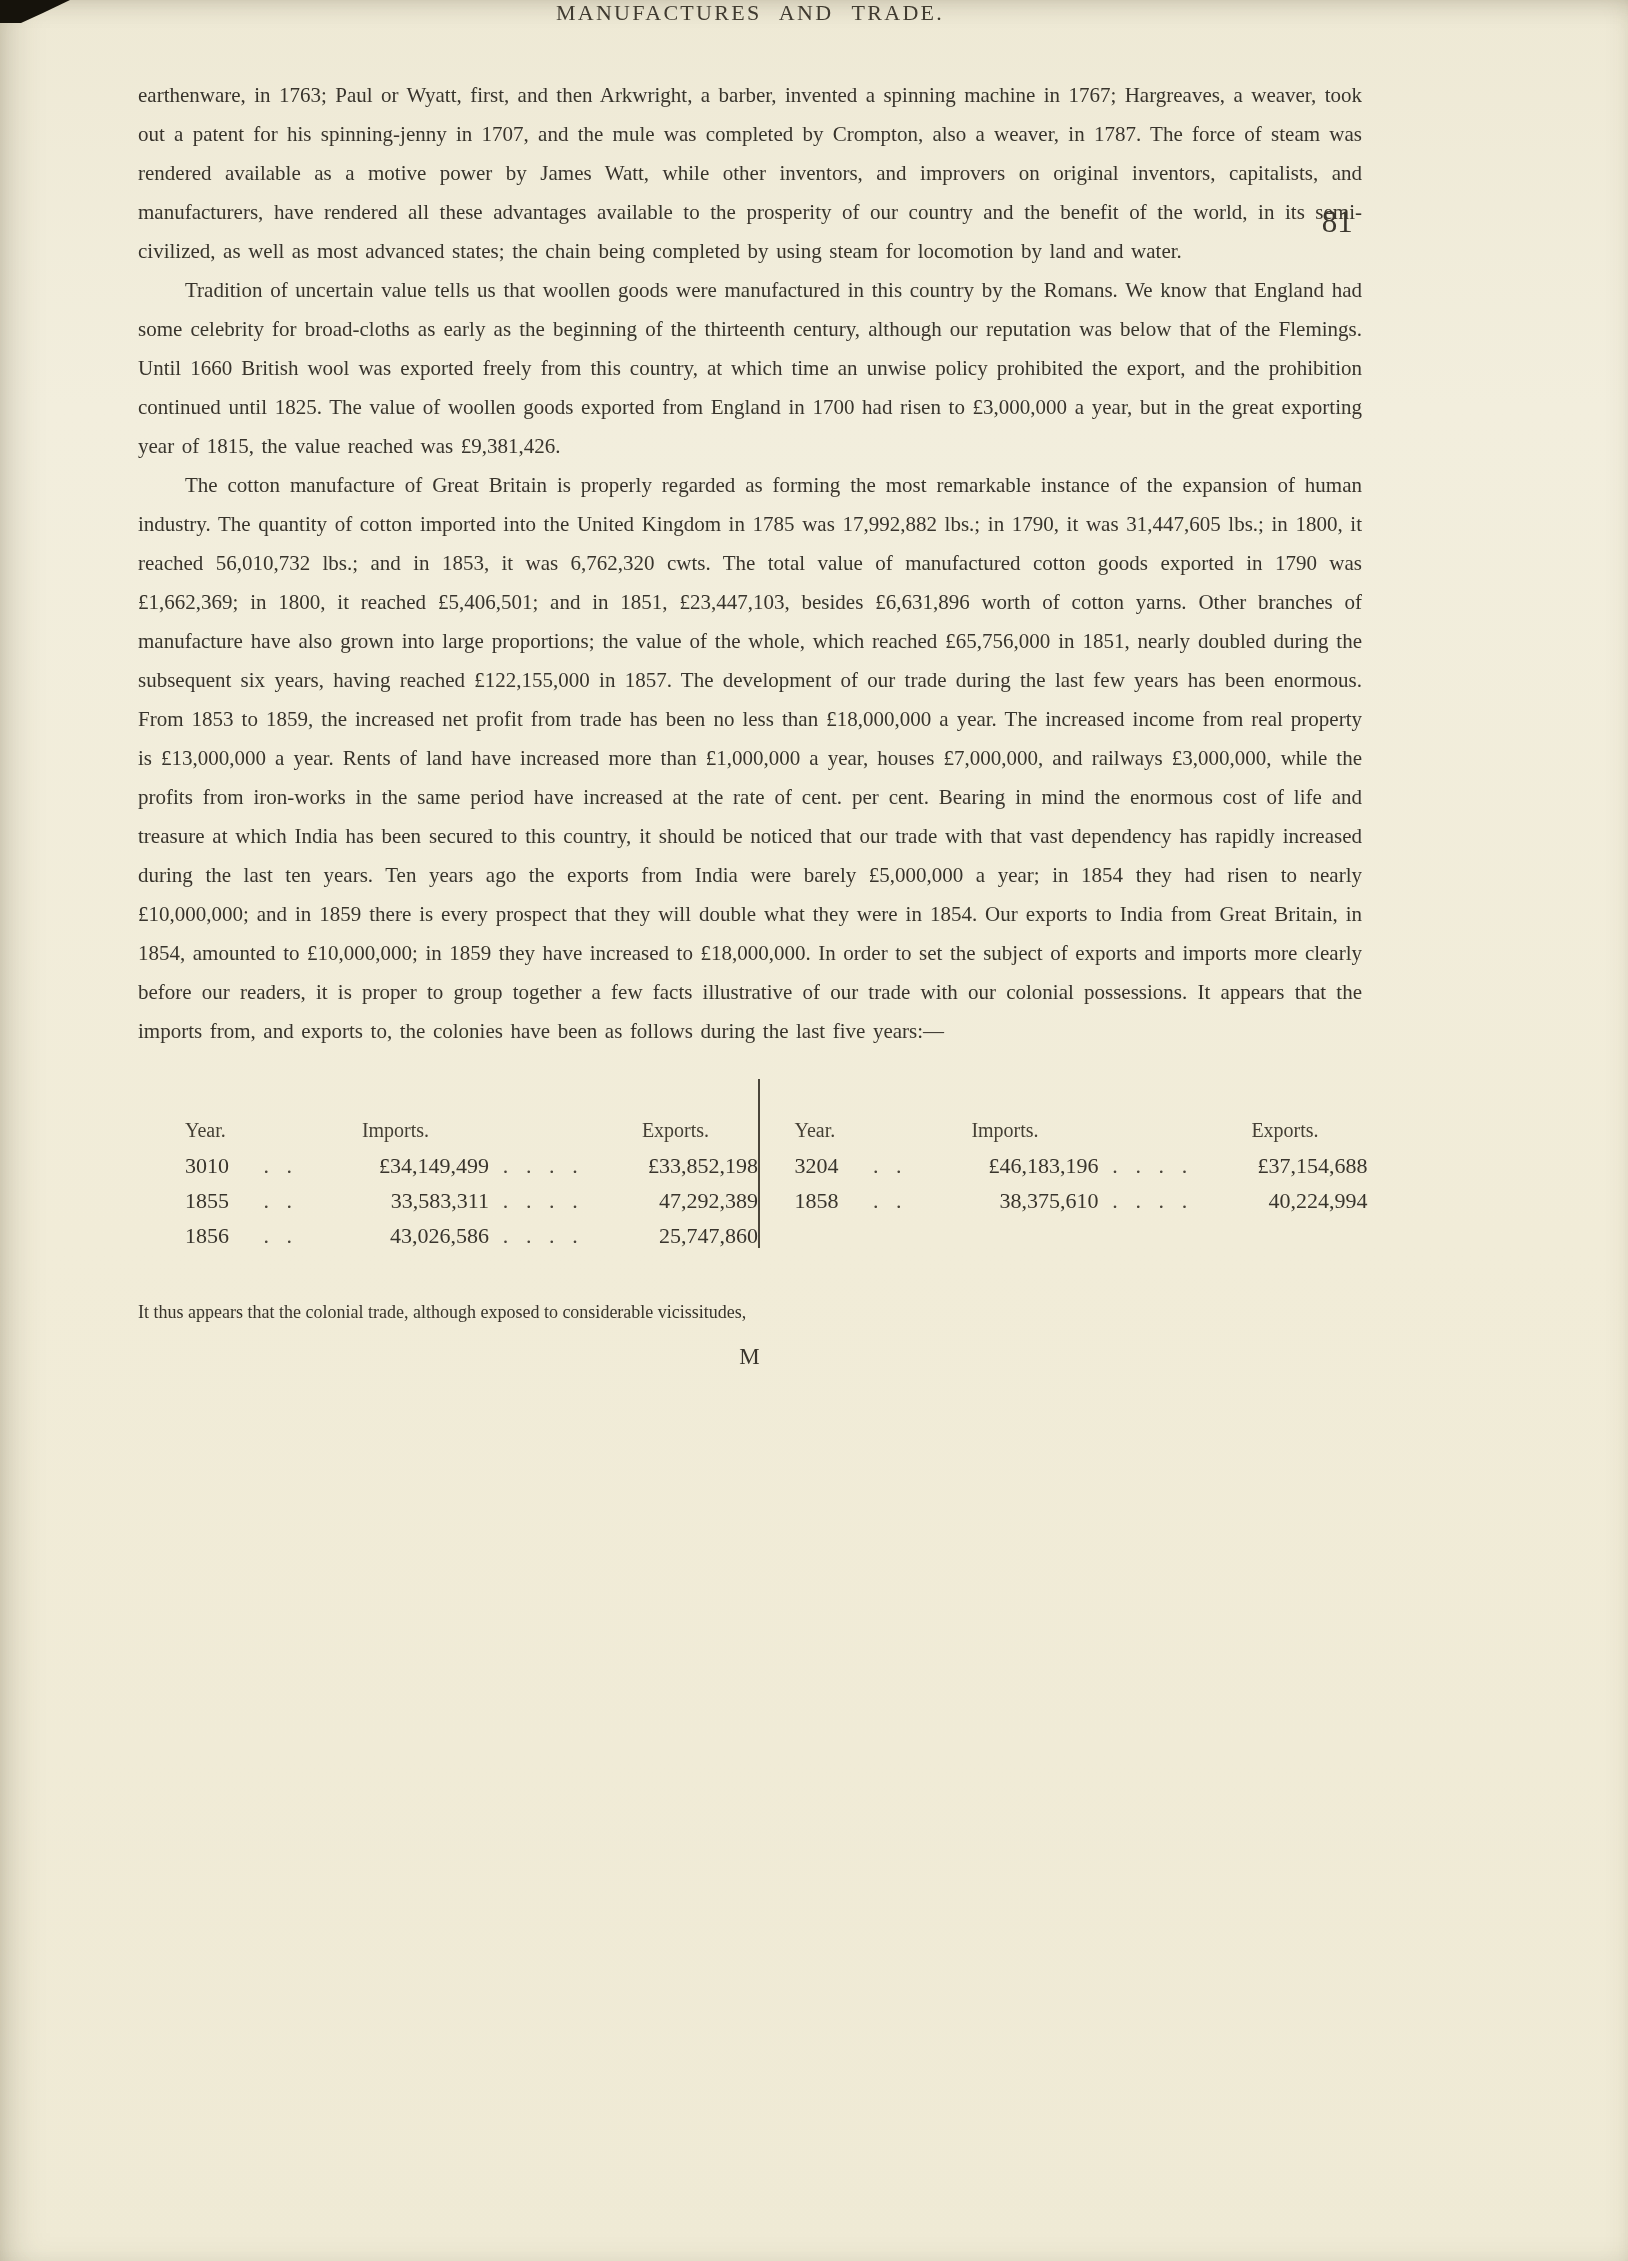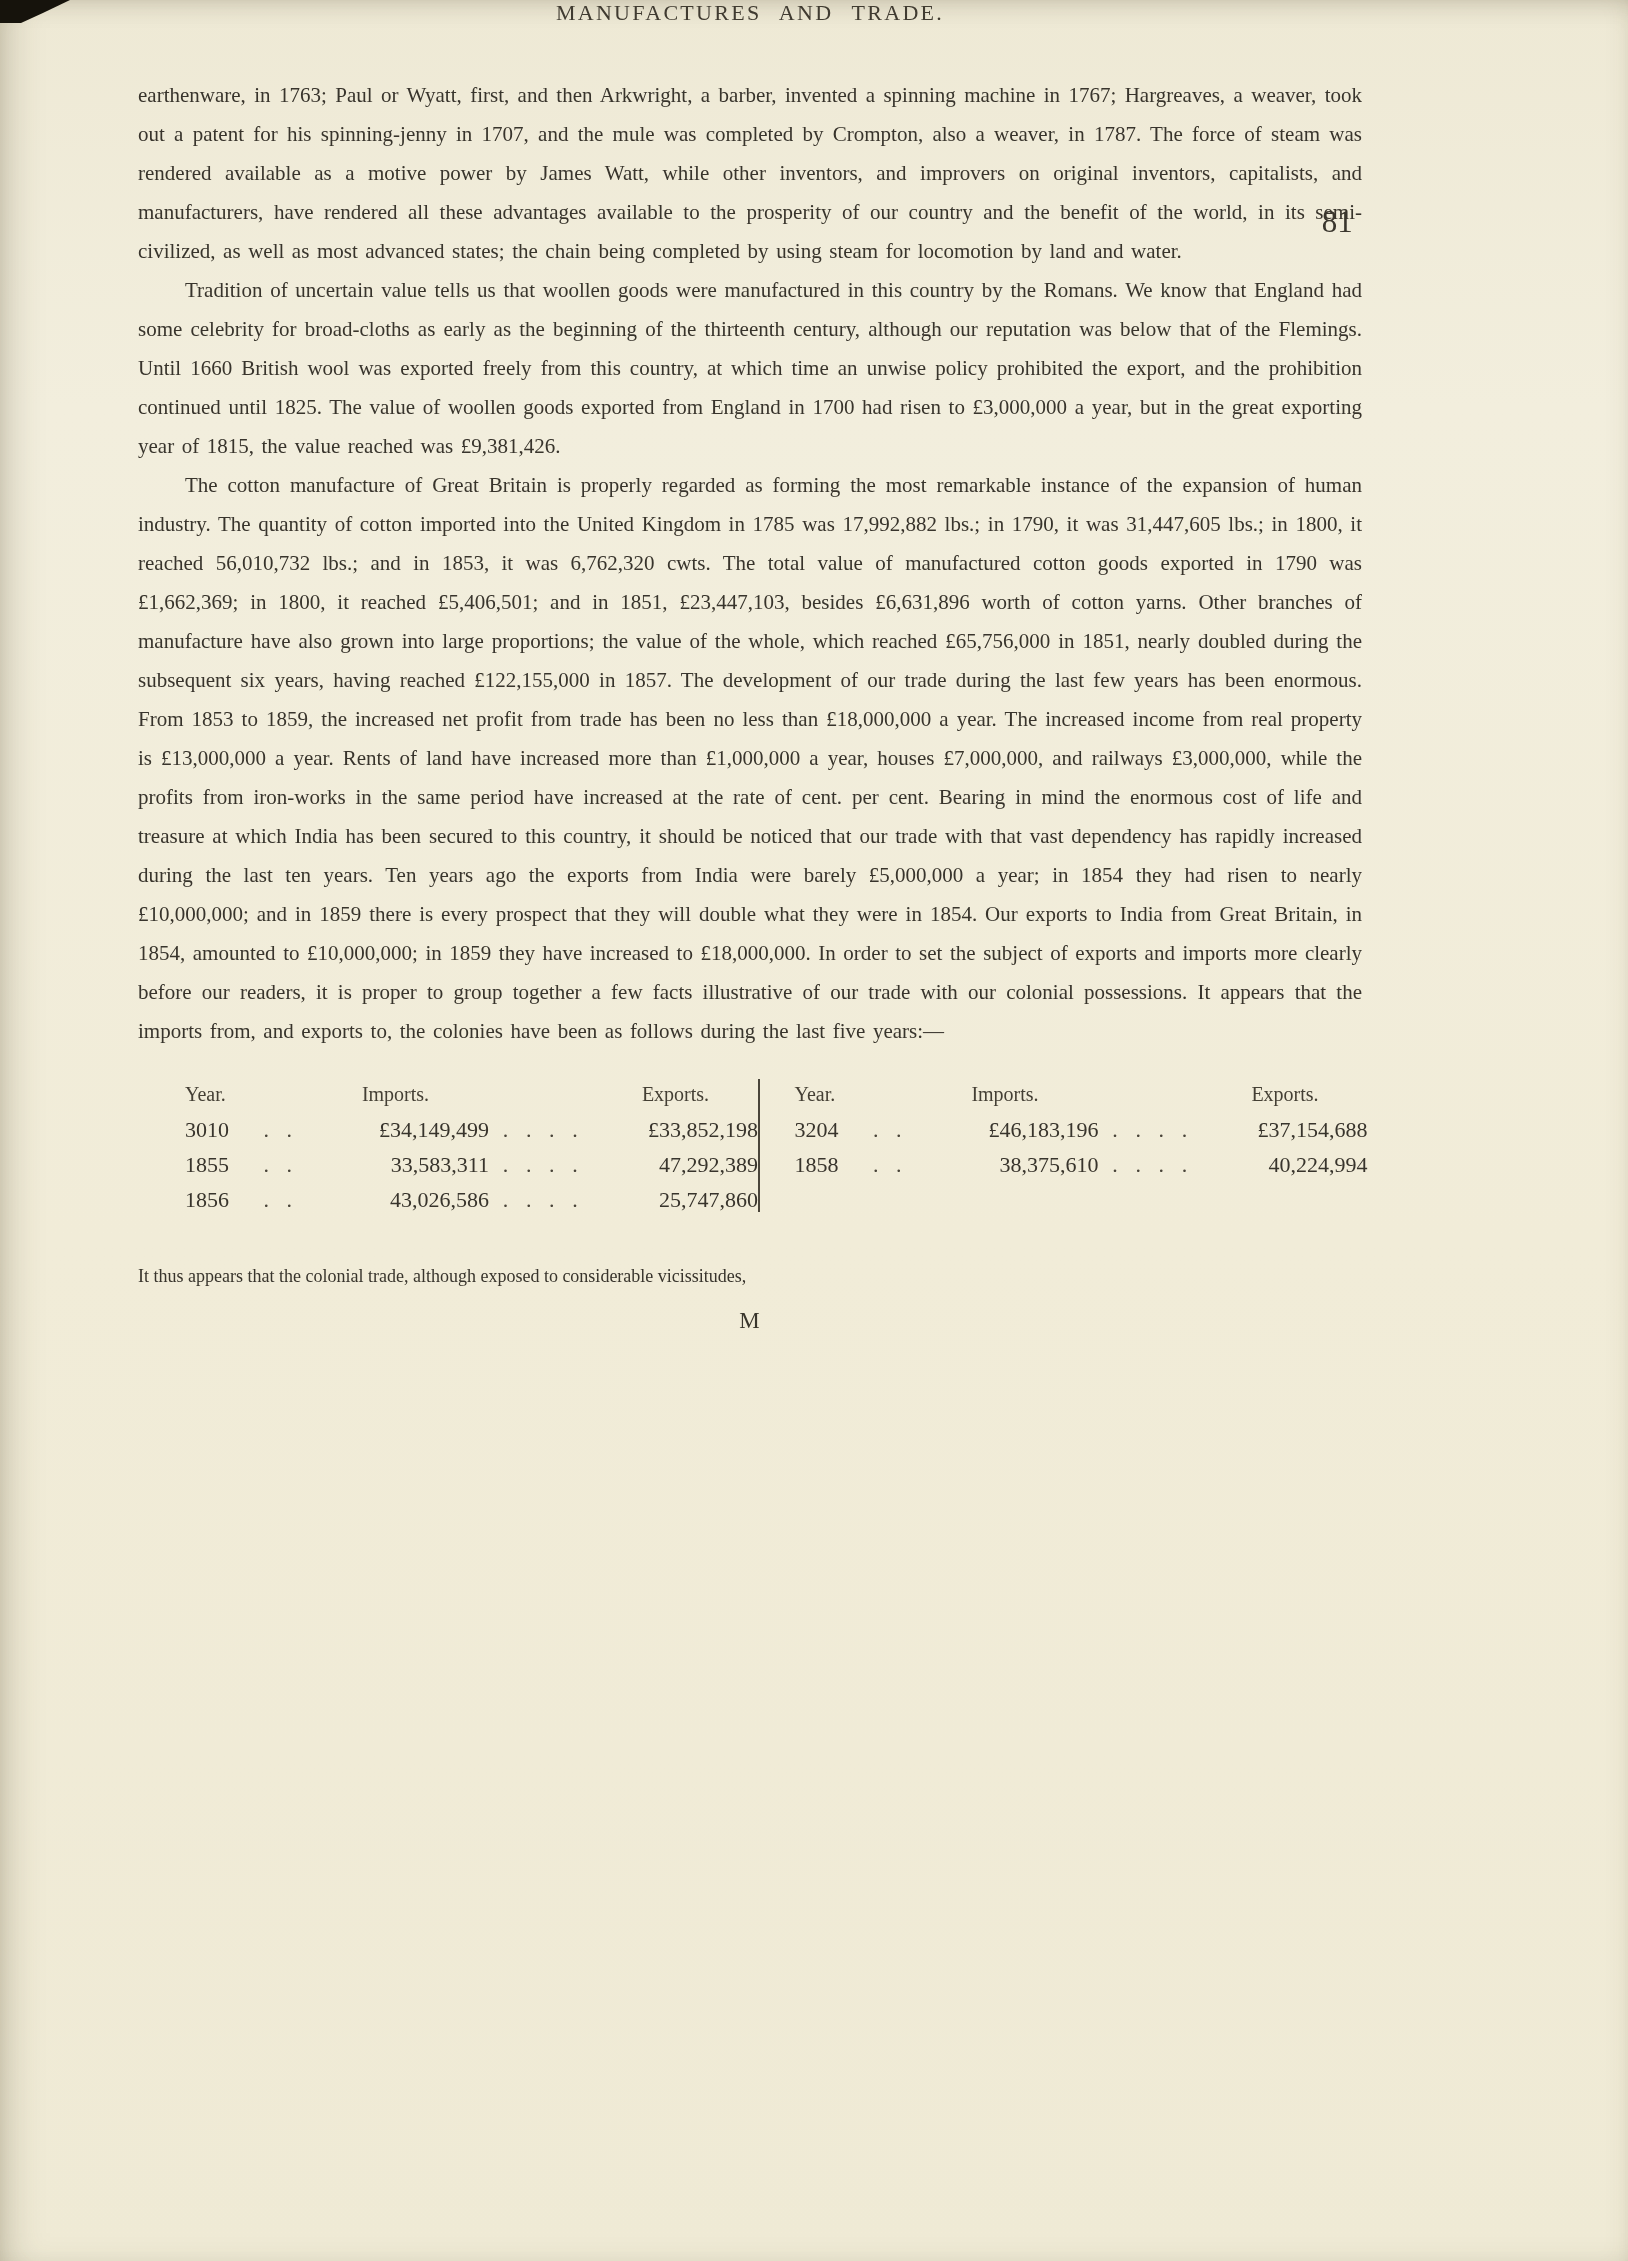--- a/index.html
+++ b/index.html
@@ -62,20 +62,21 @@
   }
   p.para.indent { text-indent: 47px; }
   .stats-table {
     margin-top: 26px;
     display: flex;
     align-items: stretch;
     font-size: 22px;
   }
   .t-half {
     box-sizing: border-box;
+    margin-top: 36px;
   }
   .t-left {
     flex: 0 0 612px;
     padding-left: 47px;
   }
   .t-divider {
     flex: 0 0 1.5px;
     background: #4a453a;
     margin: 1.5px 0 4.6px 0;
   }

